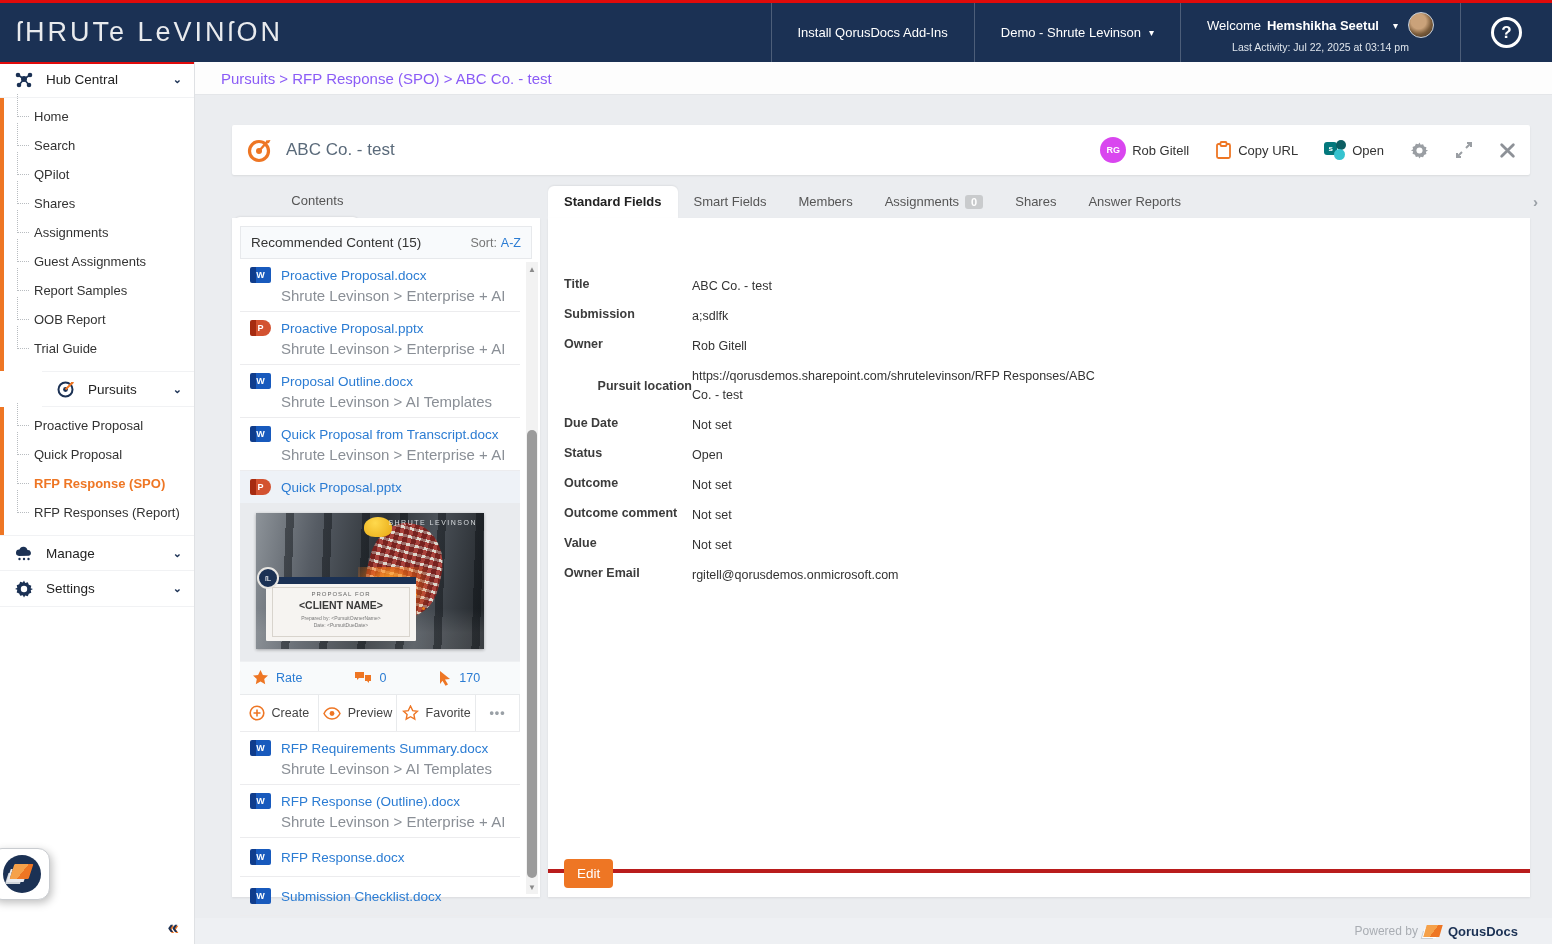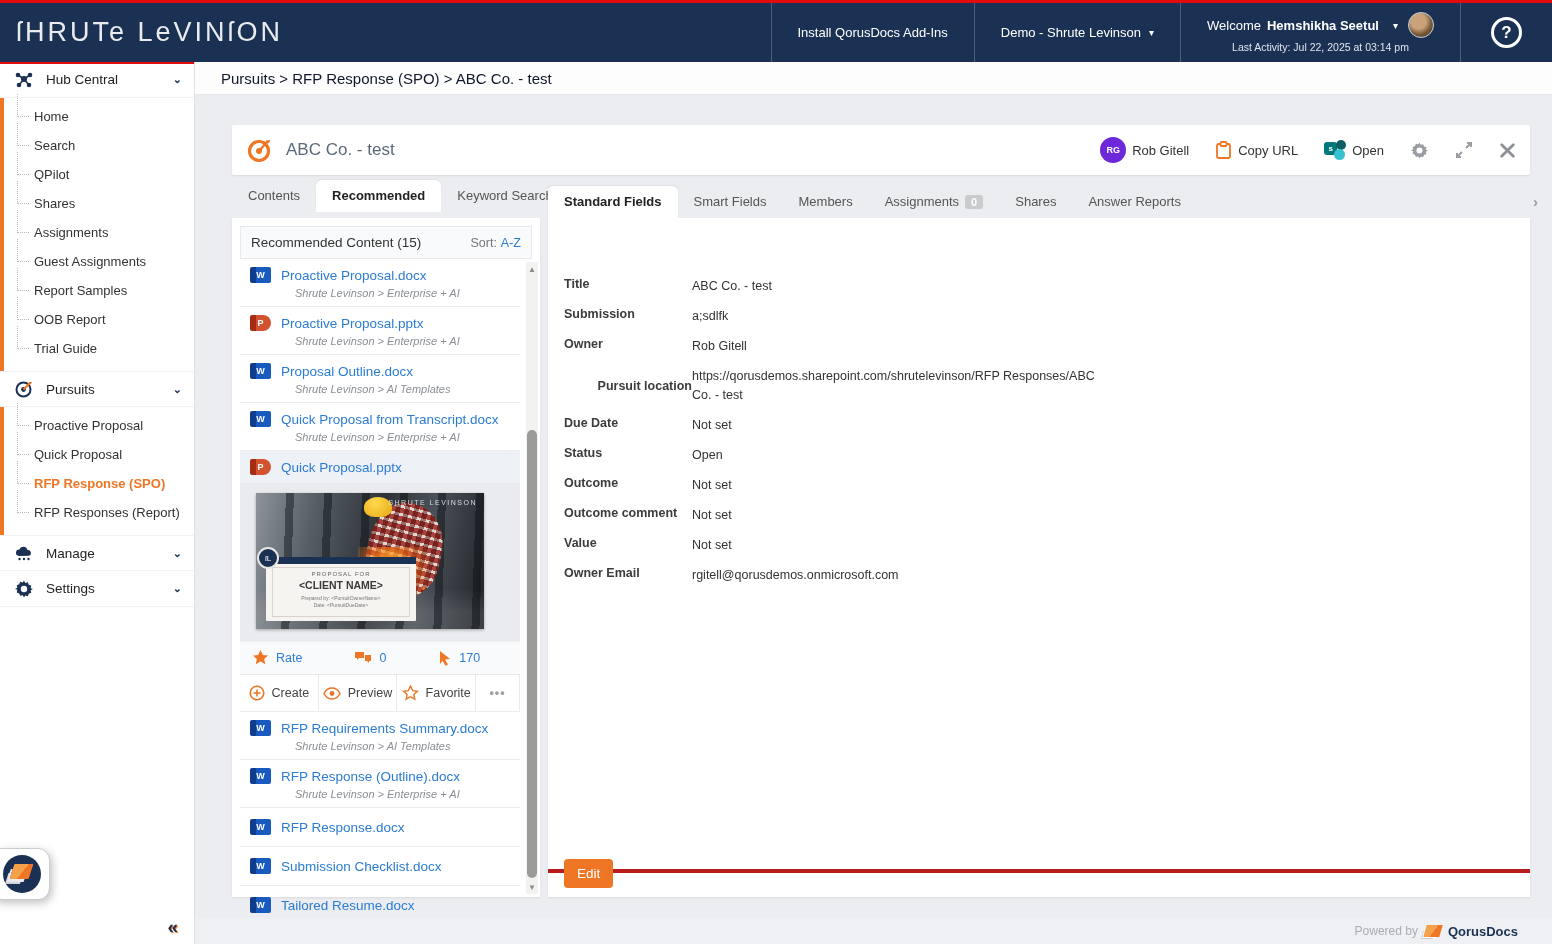--- a/index.html
+++ b/index.html
@@ -32,28 +32,28 @@
   .sub-list::before { content:""; position:absolute; left:0; top:0; bottom:0; width:4px; background:#ee7624; }
   .sub-item { position:relative; padding:7px 8px 7px 34px; font-size:13px; color:#333; cursor:pointer; }
   .sub-item::before { content:""; position:absolute; left:17px; top:-8px; height:22px; width:11px; border-left:1px dotted #b8bcc0; border-bottom:1px dotted #b8bcc0; }
   .sub-item.active { color:#ee7624; font-weight:700; }
   .collapse-btn { position:absolute; bottom:6px; right:16px; font-size:19px; font-weight:700; color:#1b3154; text-shadow:1px 1px 0 #ee7624; cursor:pointer; }
   .qbubble { position:absolute; left:-10px; bottom:44px; width:60px; height:52px; background:#fff; border:1px solid #c9ccd0; border-radius:12px; box-shadow:2px 3px 8px rgba(0,0,0,.25); display:flex; align-items:center; justify-content:flex-end; padding-right:8px; cursor:pointer; }
   .qcirc { width:38px; height:38px; border-radius:50%; background:#1b3154; position:relative; overflow:hidden; }
   .qbook { position:absolute; left:9px; top:9px; width:19px; height:15px; background:linear-gradient(115deg,#f5a14a 0 55%, #ee7624 55% 100%); transform:skewX(-18deg); border-radius:1px; box-shadow:-3px 4px 0 -1px #e8eaef, -5px 7px 0 -2px #cfd4da; }
 
   
-  .crumb { position:absolute; top:62px; left:195px; right:0; height:33px; background:#fdfdfd; border-bottom:1px solid #e4e6e9; display:flex; align-items:center; padding-left:26px; font-size:15px; color:#0f172a; z-index:30; }
+  .crumb { position:absolute; top:62px; left:195px; right:0; height:33px; background:#fdfdfd; border-bottom:1px solid #e4e6e9; display:flex; align-items:center; padding-left:26px; font-size:15px; color:#8b5cf6; z-index:30; }
 
   
   .main { position:absolute; top:95px; left:195px; right:0; bottom:26px; background:#ebedf0; }
   .titlecard { position:absolute; top:30px; left:37px; width:1298px; height:50px; background:#fff; border-radius:2px; box-shadow:0 1px 2px rgba(0,0,0,.08); display:flex; align-items:center; padding:0 14px; }
   .titlecard .ttl { font-size:17px; color:#5a6a7a; margin-left:12px; flex:1; }
   .tact { display:flex; align-items:center; gap:6px; margin-left:26px; font-size:13px; color:#333; cursor:pointer; }
-  .rg-av { width:26px; height:26px; border-radius:50%; background:#6d28d9; color:#fff; font-size:9px; font-weight:700; display:flex; align-items:center; justify-content:center;margin-left:36px; }
+  .rg-av { width:26px; height:26px; border-radius:50%; background:#d946ef; color:#fff; font-size:9px; font-weight:700; display:flex; align-items:center; justify-content:center;margin-left:36px; }
   .ticon { color:#9a9ea3; margin-left:26px; cursor:pointer; display:flex; }
 
   .tabs-row { position:absolute; display:flex; align-items:flex-end; height:33px; }
   .tab { padding:8px 16px 9px; font-size:13px; color:#555; cursor:pointer; white-space:nowrap; }
   .tab.active { background:#fff; border-radius:6px 6px 0 0; font-weight:700; color:#222; box-shadow:0 -1px 2px rgba(0,0,0,.06); }
   .badge { display:inline-block; background:#c9cbcd; color:#fff; font-size:11px; font-weight:700; border-radius:3px; padding:1px 6px; margin-left:6px; }
   .tabs-chev { position:absolute; right:14px; top:8px; color:#9aa0a6; font-size:15px; font-weight:700; cursor:pointer; }
 
   .panel-left { position:absolute; top:123px; left:37px; width:308px; height:679px; background:#fff; box-shadow:0 1px 2px rgba(0,0,0,.08); }
   .panel-right { position:absolute; top:123px; left:353px; width:982px; height:679px; background:#fff; box-shadow:0 1px 2px rgba(0,0,0,.08); }
@@ -63,21 +63,21 @@
   .listhead .lh-t { flex:1; font-size:13.5px; color:#333; }
   .sortlbl { font-size:12.5px; color:#777; }
   .sortval { font-size:12.5px; color:#2b7cd3; margin-left:4px; cursor:pointer; }
   .list { position:relative; margin:0 20px 0 8px; }
   .item { padding:8px 6px 7px 10px; border-bottom:1px solid #ececee; cursor:pointer; }
   .irow { display:flex; align-items:center; gap:10px; }
   .fic { width:21px; height:16px; border-radius:2px; color:#fff; font-size:9px; font-weight:700; display:flex; align-items:center; justify-content:center; flex:none; }
   .fic.word { background:linear-gradient(90deg,#0f3c8c 0 30%, #185abd 30% 100%); }
   .fic.ppt { background:linear-gradient(90deg,#a62b10 0 30%, #d35230 30% 100%); border-radius:2px 8px 8px 2px; }
   .nm { font-size:13.5px; color:#2b7cd3; }
-  .pth { font-size:11px; color:#8a8f96; margin:4px 0 0 45px;font-style:italic; }
+  .pth { font-size:15px; color:#8a8f96; margin:4px 0 0 31px; }
   .exp { background:#fff; border-bottom:1px solid #ececee; }
   .exp-title { padding:8px 6px 8px 10px; background:#eef2f7; }
   .thumbwrap { background:#e9ebee; padding:10px 0 12px 16px; }
   .thumb { width:228px; height:136px; position:relative; overflow:hidden; background:linear-gradient(100deg,#8d9399 0%,#565c64 25%,#2e3338 52%,#4b5158 72%,#1f2327 100%); box-shadow:0 1px 3px rgba(0,0,0,.3); }
   .beams { position:absolute; inset:0; background:repeating-linear-gradient(92deg, transparent 0 30px, rgba(10,14,18,.45) 30px 38px), linear-gradient(0deg, rgba(255,255,255,.12) 0 12%, transparent 30%); }
   .wmark { position:absolute; top:6px; right:7px; color:#eef1f4; font-size:7px; letter-spacing:1.5px; opacity:.85; }
   .worker { position:absolute; top:10px; right:42px; width:74px; height:92px; border-radius:46% 50% 38% 42%; transform:rotate(14deg); background:repeating-linear-gradient(0deg,#a8423c 0 5px,#ded6cc 5px 8px), repeating-linear-gradient(90deg, rgba(120,30,30,.55) 0 5px, rgba(255,255,255,.25) 5px 9px); background-blend-mode:multiply; }
   .hat { position:absolute; top:4px; right:92px; width:28px; height:20px; border-radius:50% 50% 40% 40%; background:radial-gradient(circle at 40% 30%, #ffd94d, #e8a812); }
   .sparks { position:absolute; bottom:26px; right:36px; width:90px; height:56px; background:radial-gradient(circle at 35% 35%, rgba(255,170,40,.95) 0 8%, rgba(255,120,20,.55) 30%, transparent 62%); }
   .sparks::after { content:""; position:absolute; left:18px; top:20px; width:3px; height:3px; border-radius:50%; background:#ffc04d; box-shadow:14px 8px 0 #ff9e2e, 26px 16px 0 #ffb13d, 38px 6px 0 #ff8d1f, 8px 22px 0 #ffd066, 30px 26px 0 #ff9e2e, 46px 20px 0 #e87d18, 20px -6px 0 #ffd066; }
@@ -166,21 +166,21 @@
     <div class="sub-item">Home</div>
     <div class="sub-item">Search</div>
     <div class="sub-item">QPilot</div>
     <div class="sub-item">Shares</div>
     <div class="sub-item">Assignments</div>
     <div class="sub-item">Guest Assignments</div>
     <div class="sub-item">Report Samples</div>
     <div class="sub-item">OOB Report</div>
     <div class="sub-item">Trial Guide</div>
   </div>
-  <div class="sec-row" style="border-top:1px solid #f1f2f4;">
+  <div class="sec-row" style="border-top:1px solid #f1f2f4;margin-left:42px;">
     <span class="sec-ic">
       <svg width="20" height="20" viewBox="0 0 20 20" fill="none">
           <circle cx="9.5" cy="10.5" r="7" stroke="#1b3154" stroke-width="2"></circle>
           <circle cx="9.5" cy="10.5" r="2.4" fill="#1b3154"></circle>
           <path d="M9.5 10.5 L16 4" stroke="#ee7624" stroke-width="2"></path>
           <path d="M15 3l3 0-1 2-2 1z" fill="#ee7624"></path>
         </svg>
     </span>
     <span class="sec-lb">Pursuits</span>
     <span class="sec-ch">⌄</span>
@@ -267,21 +267,21 @@
           <path d="M11 7l5-5M12 2h4v4M7 11l-5 5M2 12v4h4"></path>
         </svg>
     </span>
     <span class="ticon">
       <svg width="17" height="17" viewBox="0 0 16 16" stroke="#8d9197" stroke-width="2.6" stroke-linecap="round">
           <path d="M2.5 2.5l11 11M13.5 2.5l-11 11"></path>
         </svg>
     </span>
   </div>
 
-  <div class="tabs-row" style="left:37px; top:84px;">
+  <div class="tabs-row" style="left:37px; top:90px;flex-direction:column;">
     <div class="tab">Contents</div>
     <div class="tab active">Recommended</div>
     <div class="tab">Keyword Search</div>
   </div>
 
   <div class="tabs-row" style="left:353px; top:90px;">
     <div class="tab active">Standard Fields</div>
     <div class="tab">Smart Fields</div>
     <div class="tab">Members</div>
     <div class="tab"><span>Assignments</span><span class="badge">0</span></div>

